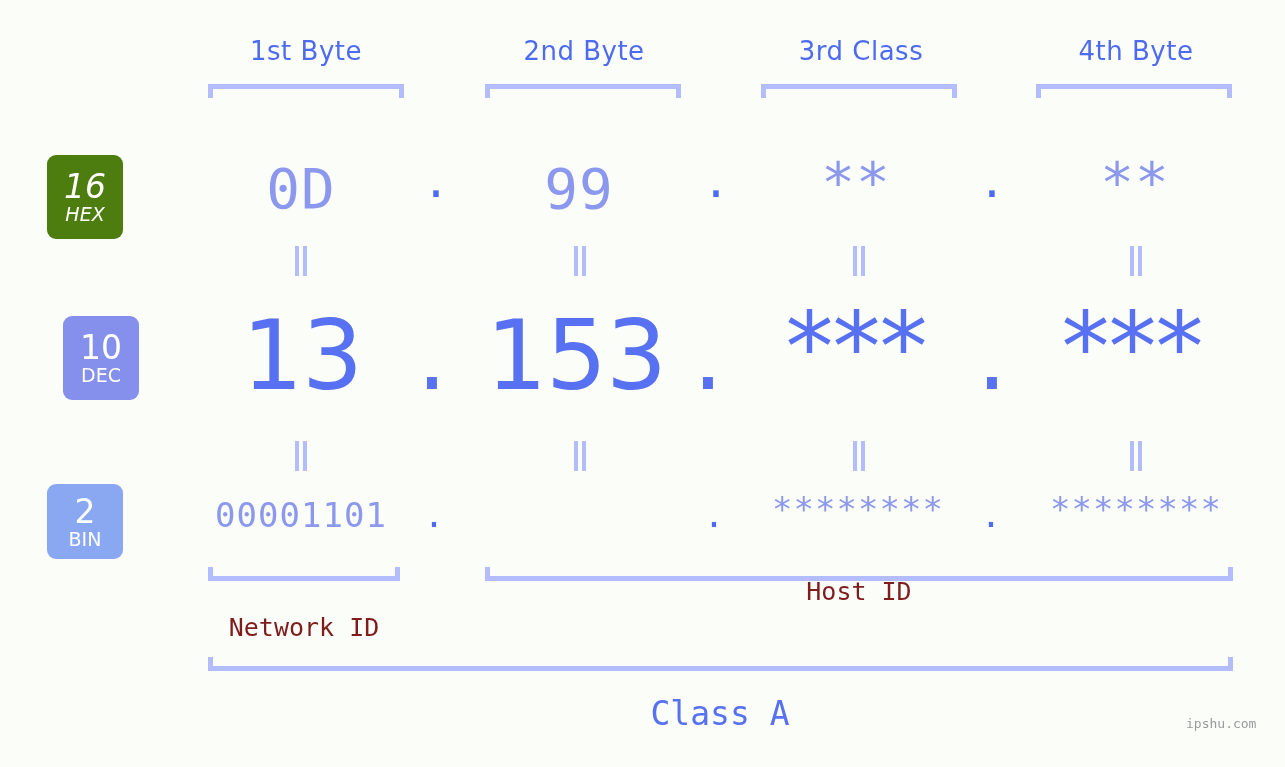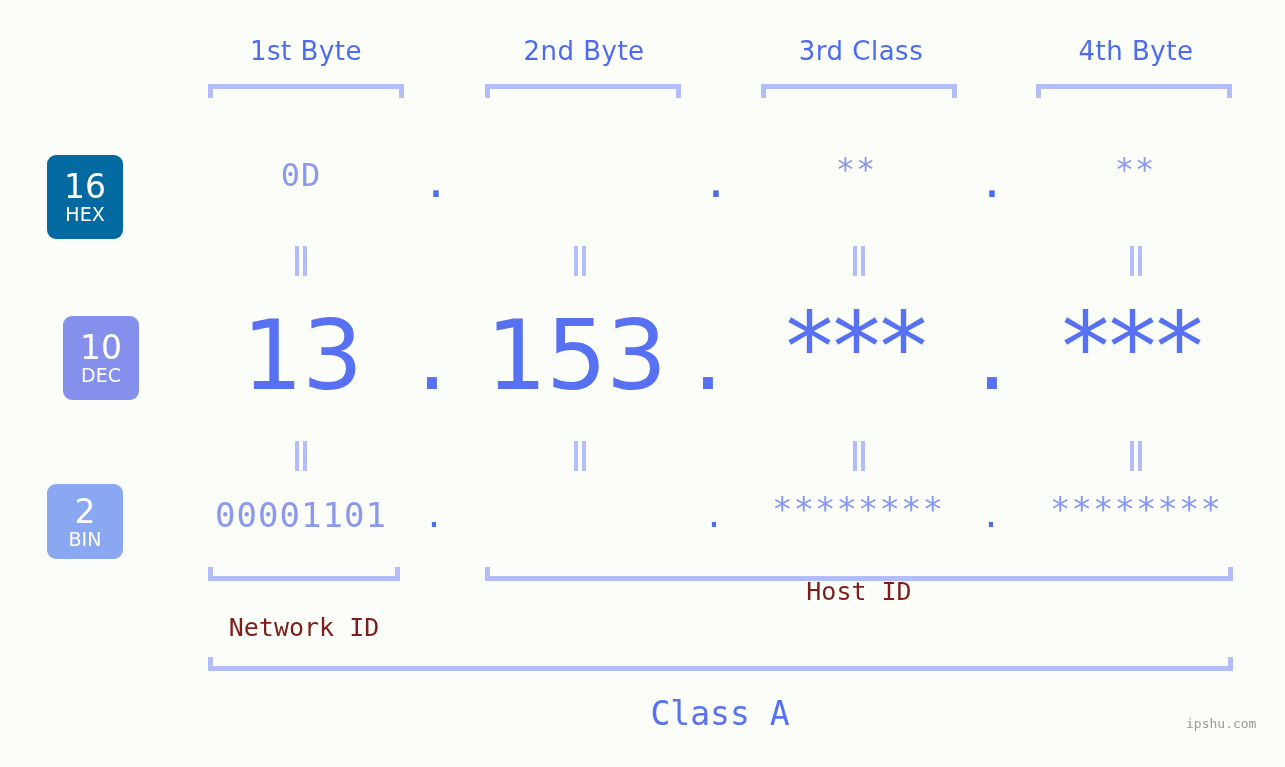--- a/index.html
+++ b/index.html
@@ -69,34 +69,34 @@
     font-size: 33px;
     font-family: "DejaVu Sans", sans-serif;
     font-weight: 400;
     margin-bottom: 2px;
   }
   .badge .lbl {
     font-size: 19px;
     font-family: "DejaVu Sans", sans-serif;
     font-weight: 400;
   }
-  .badge-hex { background: #0369a1; }
+  .badge-hex { background: #4d7c0f; font-style: italic; }
   .badge-dec { background: #8490ec; }
   .badge-bin { background: #8aa7f2; }
 
   
   .val {
     position: absolute;
     text-align: center;
     white-space: nowrap;
   }
 
   .hex-val {
     color: #8b98ee;
-    font-size: 32px;
+    font-size: 56px;
     font-family: "DejaVu Sans Mono", monospace;
     letter-spacing: 1px;
   }
   .hex-dot {
     color: #4d6bf0;
     font-size: 44px;
     font-family: "DejaVu Sans Mono", monospace;
   }
 
   .dec-val {
@@ -193,20 +193,21 @@
   </div>
 
   <div class="badge badge-bin" style="left:47px; top:484px; height:75px;">
     <span class="num">2</span>
     <span class="lbl">BIN</span>
   </div>
 
   <div class="val hex-val" style="left:206px; top:156px; width:190px;">0D</div>
   <div class="val hex-dot" style="left:406px; top:156px; width:60px;">.</div>
 
+  <div class="val hex-val" style="left:484px; top:156px; width:190px;">99</div>
   <div class="val hex-dot" style="left:686px; top:156px; width:60px;">.</div>
 
   <div class="val hex-val" style="left:761px; top:150px; width:190px;">**</div>
   <div class="val hex-dot" style="left:962px; top:156px; width:60px;">.</div>
 
   <div class="val hex-val" style="left:1040px; top:150px; width:190px;">**</div>
 
   <div class="eq" style="left:293px; top:246px;">
     <span class="a"></span>
       <span class="b"></span>

